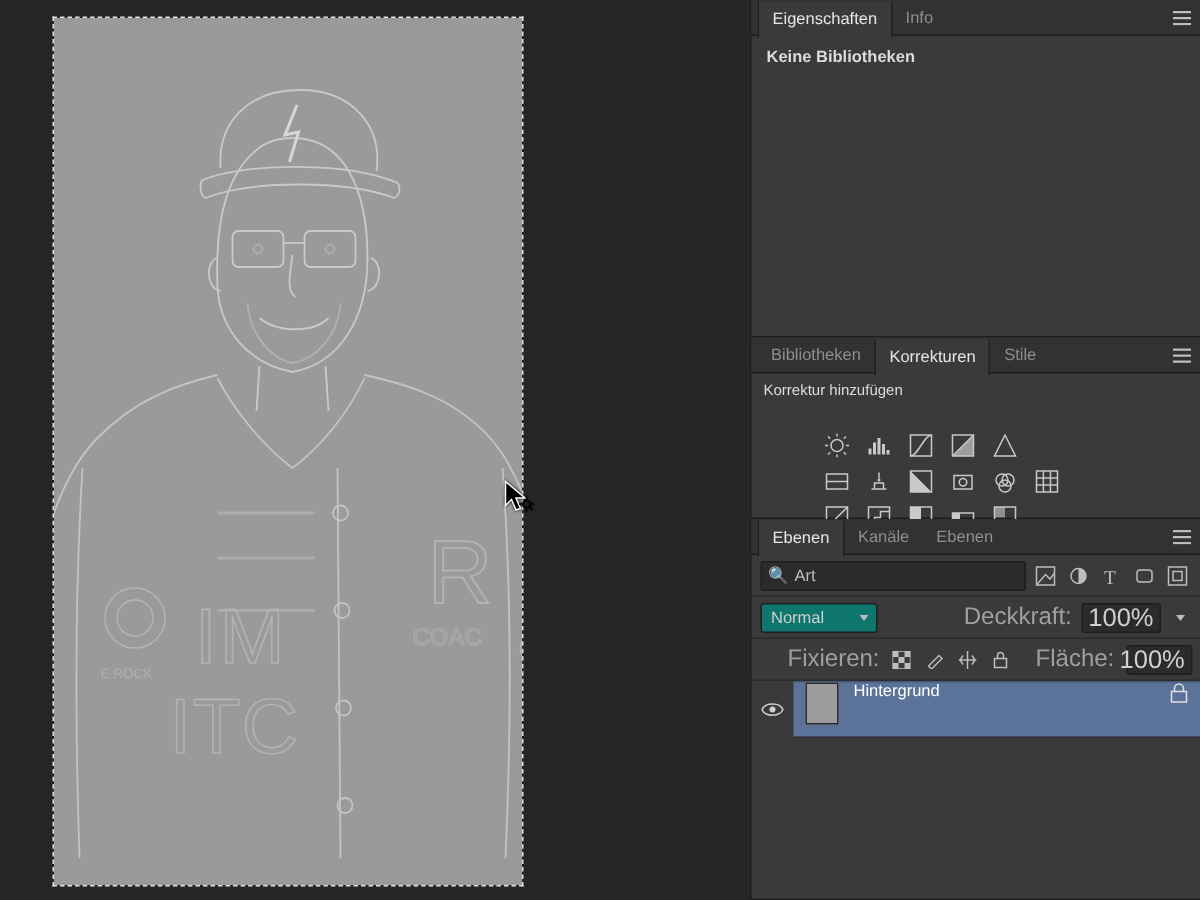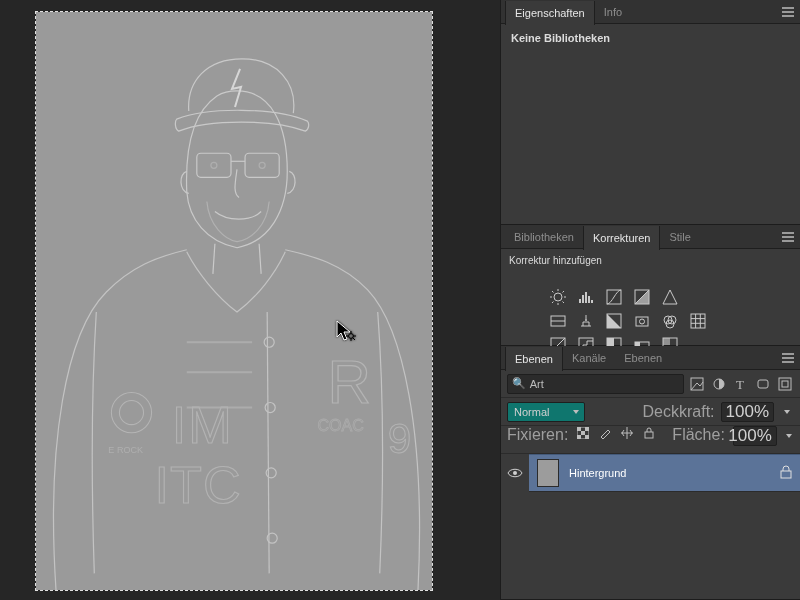--- a/index.html
+++ b/index.html
@@ -10,21 +10,21 @@
     font-size: 11px; color: #bdbdbd;
     position: relative;
   }
   
   #canvas-wrap {
     position: absolute; left: 0; top: 0; width: 500px; height: 600px;
     background: #262626;
   }
   .marchants {
     position: absolute; left: 36px; top: 12px;
-    width: 396px; height: 578px;
+    width: 312px; height: 578px;
     outline: 1px dashed #e0e0e0; outline-offset: 0;
     background: #9a9a9a;
   }
   .marchants svg { width:100%; height:100%; display:block; }
   
   .cursor {
     position: absolute; left: 336px; top: 320px; z-index: 50;
     font-size:0;
   }
   .cursor svg { filter: drop-shadow(0 0 1px #000); }
@@ -103,28 +103,28 @@
     height:20px; display:flex; align-items:center;
     background:#2b2b2b; border:1px solid #1e1e1e; border-radius:2px;
     padding:0 4px; font-size:17px; color:#d0d0d0; min-width:44px; justify-content:flex-end;
   }
   .tri { width:14px; height:20px; display:flex; align-items:center; justify-content:center;}
   .tri::before{
     content:""; border-left:3px solid transparent; border-right:3px solid transparent;
     border-top:4px solid #bdbdbd;
   }
   .lock-row {
-    height:28px; display:flex; align-items:flex-start; padding:0 6px;
+    height:28px; display:flex; align-items:center; padding:0 24px;
     border-bottom:1px solid #2b2b2b; gap:8px;
   }
   .lock-icons { display:flex; gap:8px; }
   .lock-icons span { width:14px; height:14px; display:inline-flex; align-items:center; justify-content:center; color:#bdbdbd; }
   .layer-list { flex:1; overflow:hidden; }
   .layer-row {
-    height:38px; display:flex; align-items:center; padding:0 8px;
+    height:38px; display:flex; align-items:flex-start; padding:0 8px;
     background:#5b7398; color:#fff; gap:10px; border-top:1px solid #445a7a; border-bottom:1px solid #2b2b2b;
     margin-left:28px;
   }
   .eye-col {
     position:absolute; width:28px; height:38px; display:flex; align-items:center; justify-content:center;
     color:#cfcfcf;
   }
   .layer-row-wrap { position:relative; }
   .thumb {
     width:22px; height:28px; background:#9c9c9c; border:1px solid #2b2b2b;

